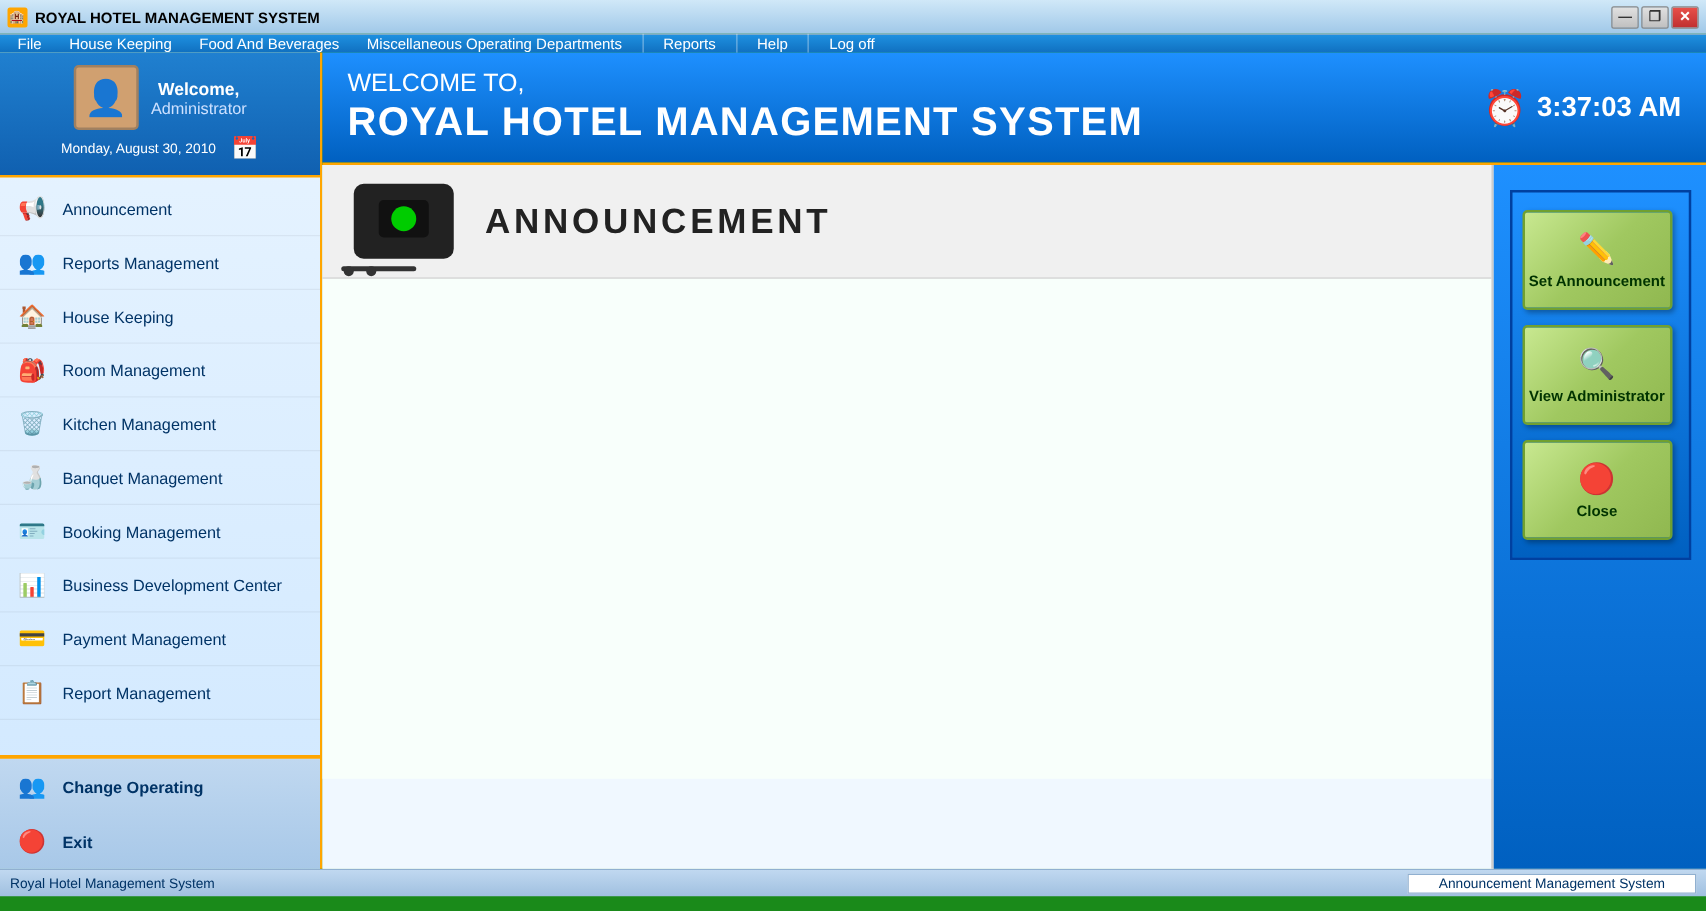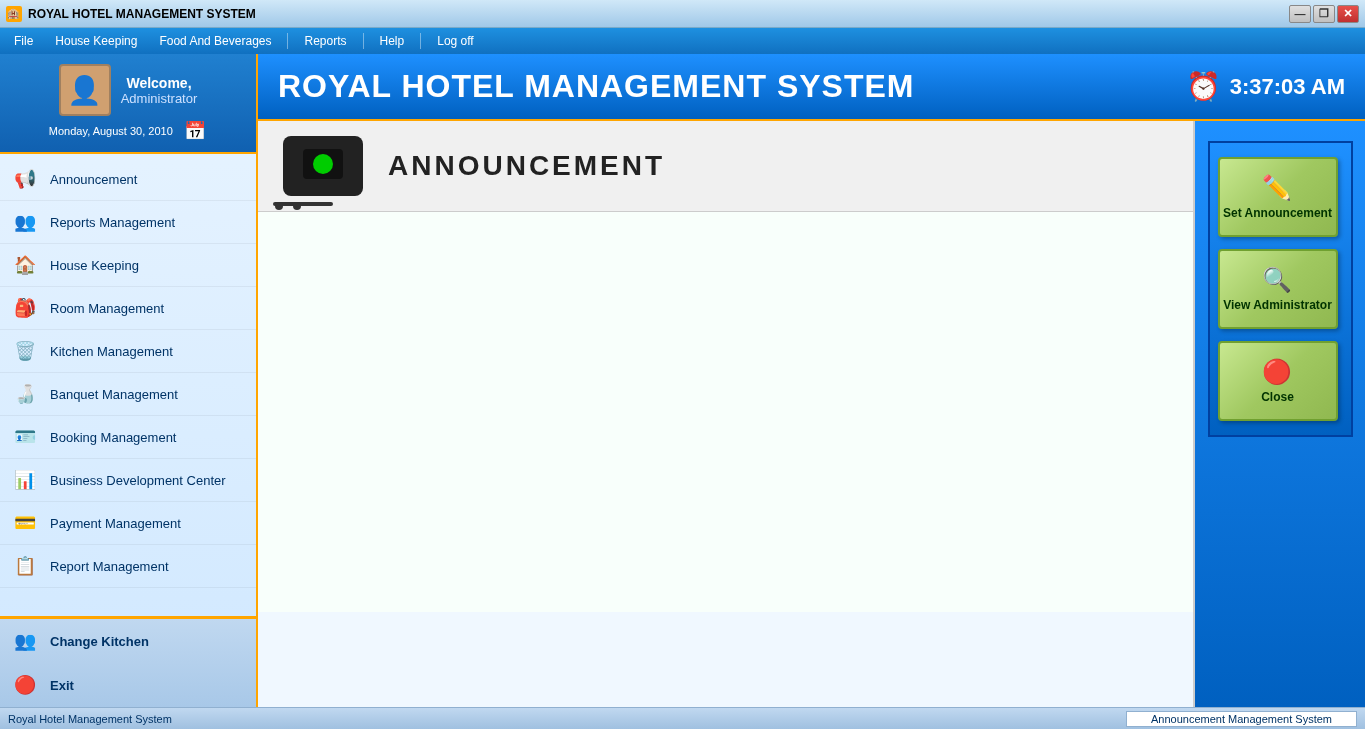--- a/index.html
+++ b/index.html
@@ -17,21 +17,21 @@
     }
     #title-bar-left { display: flex; align-items: center; gap: 6px; font-size: 12px; font-weight: bold; color: #000; }
     #title-bar-icon { width: 16px; height: 16px; background: #ffa500; border-radius: 2px; display: flex; align-items: center; justify-content: center; font-size: 10px; }
     #title-bar-controls { display: flex; gap: 2px; }
     .title-btn { width: 22px; height: 18px; border: 1px solid #888; border-radius: 2px; cursor: pointer; display: flex; align-items: center; justify-content: center; font-size: 11px; font-weight: bold; background: linear-gradient(to bottom, #e0e0e0, #c0c0c0); color: #333; }
     .title-btn.close-btn { background: linear-gradient(to bottom, #e8504a, #c03030); color: white; }
 
     
     #menu-bar {
       background: linear-gradient(to bottom, #1e90e0, #1070c0);
-      height: 26px;
+      height: 14px;
       display: flex;
       align-items: center;
       padding: 0 4px;
       gap: 2px;
     }
     .menu-item {
       color: white;
       font-size: 12px;
       padding: 2px 10px;
       cursor: pointer;
@@ -240,20 +240,21 @@
     <div class="title-btn">—</div>
     <div class="title-btn">❐</div>
     <div class="title-btn close-btn">✕</div>
   </div>
 </div>
 
 <div id="menu-bar">
   <span class="menu-item">File</span>
   <span class="menu-item">House Keeping</span>
   <span class="menu-item">Food And Beverages</span>
+  <span class="menu-item">Miscellaneous Operating Departments</span>
   <div class="menu-separator"></div>
   <span class="menu-item">Reports</span>
   <div class="menu-separator"></div>
   <span class="menu-item">Help</span>
   <div class="menu-separator"></div>
   <span class="menu-item">Log off</span>
 </div>
 
 <div id="main-layout">
 
@@ -312,33 +313,34 @@
       </div>
       <div class="nav-item">
         <div class="nav-icon">📋</div>
         <span>Report    Management</span>
       </div>
     </div>
 
     <div id="bottom-nav">
       <div class="bottom-nav-item">
         <div class="nav-icon">👥</div>
-        <span>Change Kitchen</span>
+        <span>Change Operating</span>
       </div>
       <div class="bottom-nav-item">
         <div class="nav-icon">🔴</div>
         <span>Exit</span>
       </div>
     </div>
   </div>
 
   <div id="content-area">
 
     <div id="header">
       <div id="header-title">
+        <div class="welcome-to">WELCOME TO,</div>
         <div class="system-name">ROYAL HOTEL MANAGEMENT SYSTEM</div>
       </div>
       <div id="header-clock">
         <span id="clock-icon">⏰</span>
         <span>3:37:03 AM</span>
       </div>
     </div>
 
     <div id="main-content">
 

